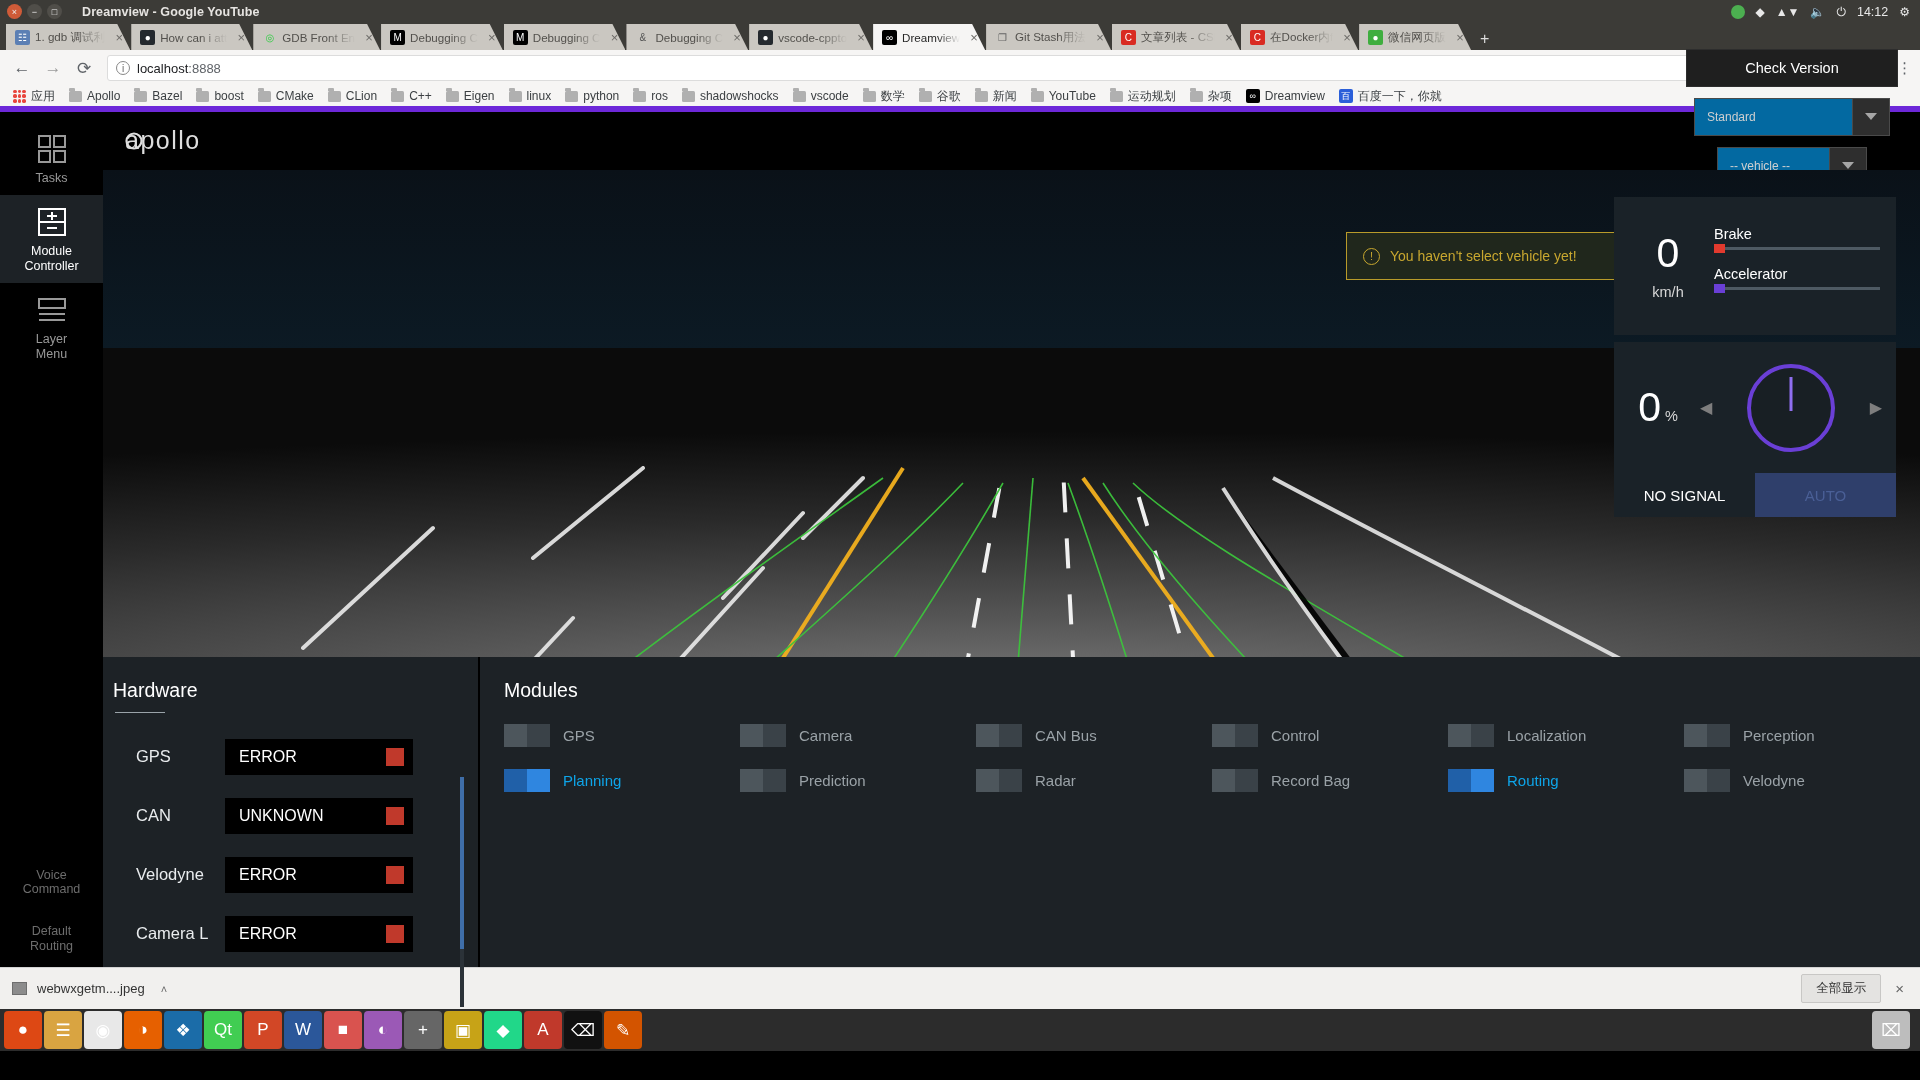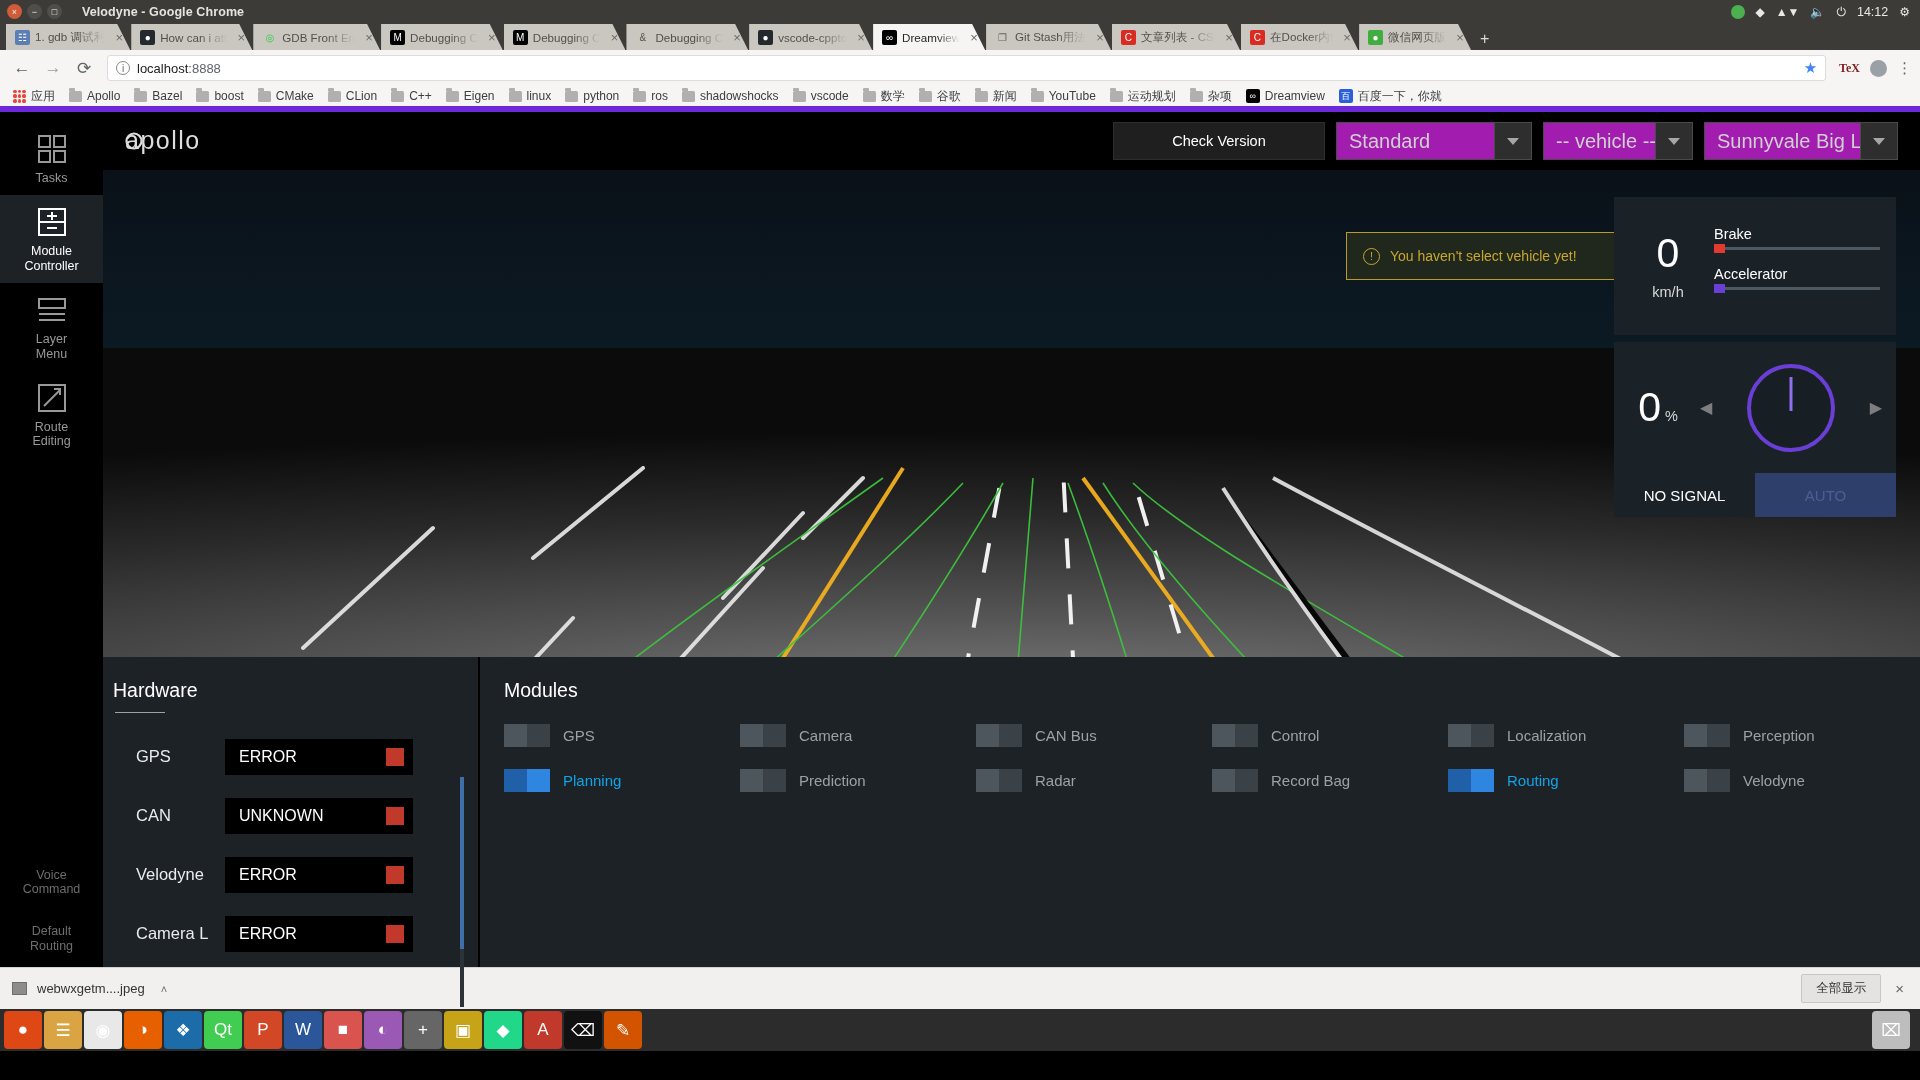--- a/index.html
+++ b/index.html
@@ -83,27 +83,27 @@
              gap: 6px; color: #999; font-size: 12.5px; text-align: center; line-height: 1.15; }
   .sb-item.active { background: #1d2226; color: #fff; }
   .sb-item .ic { width: 32px; height: 32px; display: flex; align-items: center; justify-content: center; }
   .sb-spacer { flex: 1; }
   .sb-item.bottom { color: #6d6d6d; font-size: 12.5px; padding: 14px 4px;}
 
   .main { flex: 1; display: flex; flex-direction: column; min-width: 0; }
   .topbar { height: 58px; background: #000; display: flex; align-items: center; position: relative; flex:none;}
   .logo { margin-left: 22px; display:flex; align-items:center; }
   .logo svg { display:block; }
-  .topctrls { margin-left: auto; display: flex; align-items: center; gap: 11px; padding-right: 22px; }
+  .topctrls { margin-left: auto; display: flex; align-items: center; gap: 11px; padding-right: 22px; flex-direction: column; }
   .btn-version {
     width: 212px; height: 38px; background: #1f1f1f; color: #fff; font-size: 14.5px;
     display: flex; align-items: center; justify-content: center; border: 1px solid #2d2d2d;
   }
-  .sel { height: 38px; background: #a21caf; border: 1px solid #4a4a4a; display: flex; align-items: center;
-         color: #cfcfcf; font-size: 20px; position: relative; }
+  .sel { height: 38px; background: #0369a1; border: 1px solid #4a4a4a; display: flex; align-items: center;
+         color: #cfcfcf; font-size: 12px; position: relative; }
   .sel .lbl { padding: 0 12px; flex: 1; white-space: nowrap; overflow: hidden;}
   .sel .arrow { width: 37px; height: 100%; background: #2e2e2e; display: flex; align-items: center;
                 justify-content: center; border-left: 1px solid #4a4a4a; }
   .sel .arrow::after { content:''; border-left: 6px solid transparent; border-right: 6px solid transparent;
                        border-top: 7px solid #a6a6a6; }
   .sel.w1 { width: 196px; } .sel.w2 { width: 150px; } .sel.w3 { width: 194px; }
 
   .scene { position: relative; flex: 1; min-height: 0; overflow: hidden; background: #070a0e;}
   .sky { position:absolute; inset:0 0 auto 0; height: 178px; background: linear-gradient(#0a1118,#0c1a24); }
   .road { position:absolute; left:0; right:0; top:178px; bottom:0; overflow:hidden;
@@ -206,21 +206,21 @@
 <body>
 
 <div id="root">
 
   <div class="titlebar">
     <div class="wbtns">
       <div class="wbtn close">×</div>
       <div class="wbtn min">−</div>
       <div class="wbtn max">□</div>
     </div>
-    <div class="wtitle">Velodyne - Google Chrome</div>
+    <div class="wtitle">Dreamview - Google YouTube</div>
     <div class="tray">
       <span class="greendot"></span>
       <span class="ic">◆</span>
       <span class="ic">▲▼</span>
       <span class="ic">🔈</span>
       <span class="ic">⏻</span>
       <span class="clock">14:12</span>
       <span class="ic">⚙</span>
     </div>
   </div>
@@ -430,30 +430,20 @@
         </div>
         <div class="sb-item">
           <span class="ic">
             <svg width="30" height="30" viewBox="0 0 30 30" fill="none" stroke="currentColor" stroke-width="2">
               <rect x="2" y="4" width="26" height="9"></rect>
               <line x1="2" y1="19" x2="28" y2="19"></line>
               <line x1="2" y1="25" x2="28" y2="25"></line>
             </svg>
           </span>
           <span>Layer<br>Menu</span>
-        </div>
-        <div class="sb-item">
-          <span class="ic">
-            <svg width="30" height="30" viewBox="0 0 30 30" fill="none" stroke="currentColor" stroke-width="2">
-              <rect x="2" y="2" width="26" height="26"></rect>
-              <line x1="7" y1="23" x2="23" y2="7"></line>
-              <polyline points="17,6 23,6 23,12"></polyline>
-            </svg>
-          </span>
-          <span>Route<br>Editing</span>
         </div>
         <div class="sb-spacer"></div>
         <div class="sb-item bottom">
           <span>Voice<br>Command</span>
         </div>
         <div class="sb-item bottom">
           <span>Default<br>Routing</span>
         </div>
       </div>
 

